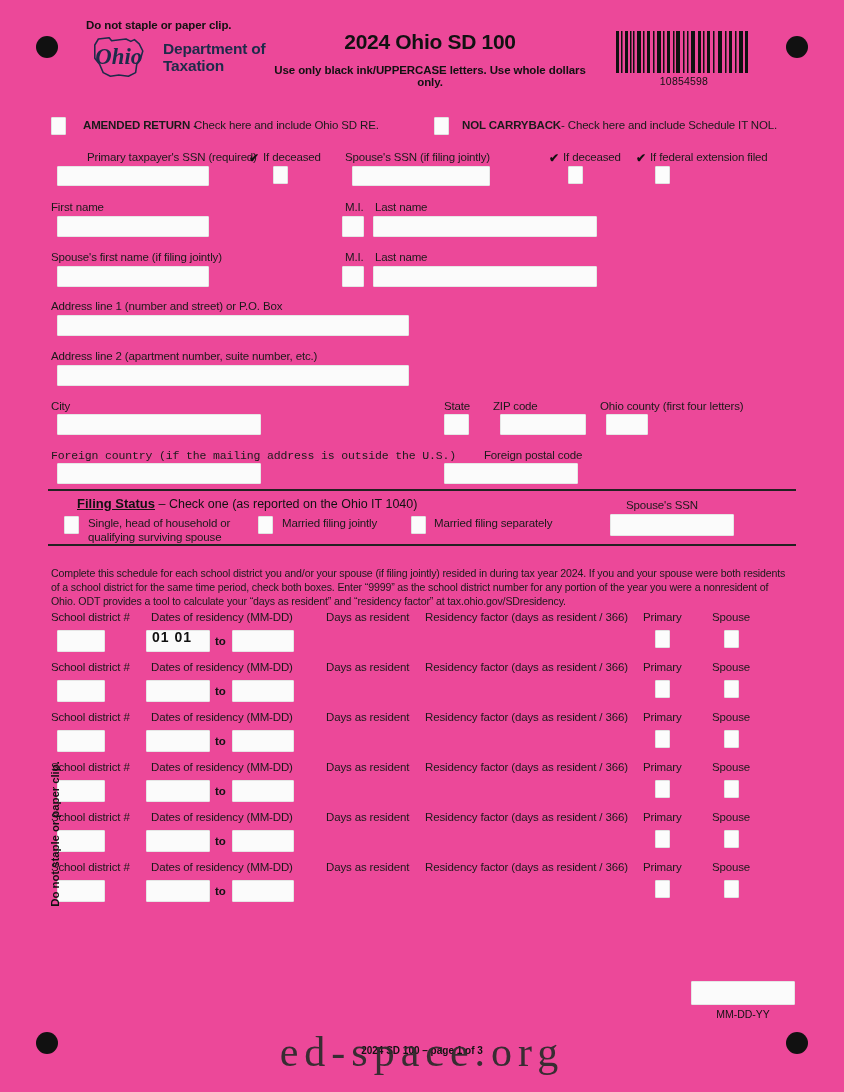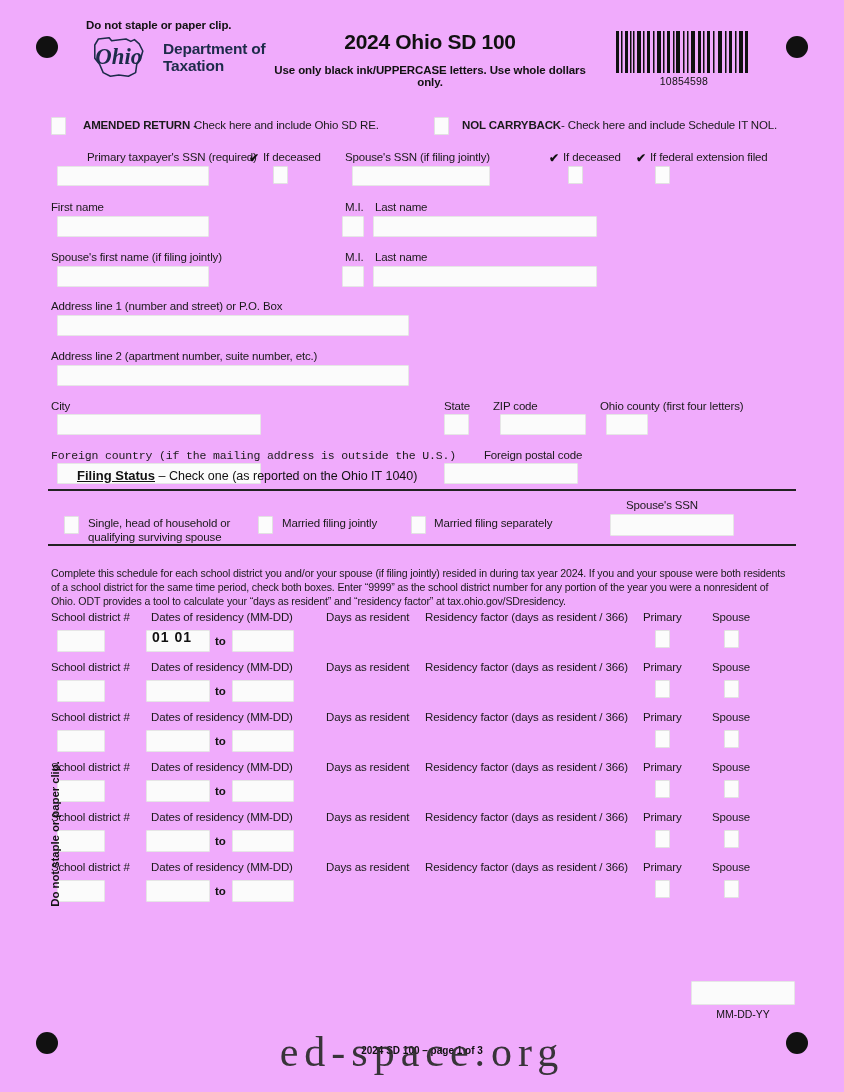--- a/index.html
+++ b/index.html
@@ -9,21 +9,21 @@
   }
   body {
     font-family: "Liberation Sans", sans-serif;
     color: #1a1a1a;
     -webkit-font-smoothing: antialiased;
   }
   #page {
     position: relative;
     width: 844px;
     height: 1092px;
-    background: #f0abfc;
+    background: #ec4899;
     overflow: hidden;
   }
 
   
   .reg-dot {
     position: absolute;
     width: 22px;
     height: 22px;
     border-radius: 50%;
     background: #111111;
@@ -166,21 +166,21 @@
     transform: rotate(-90deg);
     transform-origin: 50% 50%;
     text-align: center;
     letter-spacing: -0.1px;
   }
 
   
   .filing-head {
     position: absolute;
     left: 51px;
-    top: 468px;
+    top: 496px;
     font-size: 12.5px;
     color: #111;
     padding-left: 26px;
   }
   .filing-head b {
     font-weight: bold;
     text-decoration: underline;
     font-size: 13px;
   }
   .sched-title {

